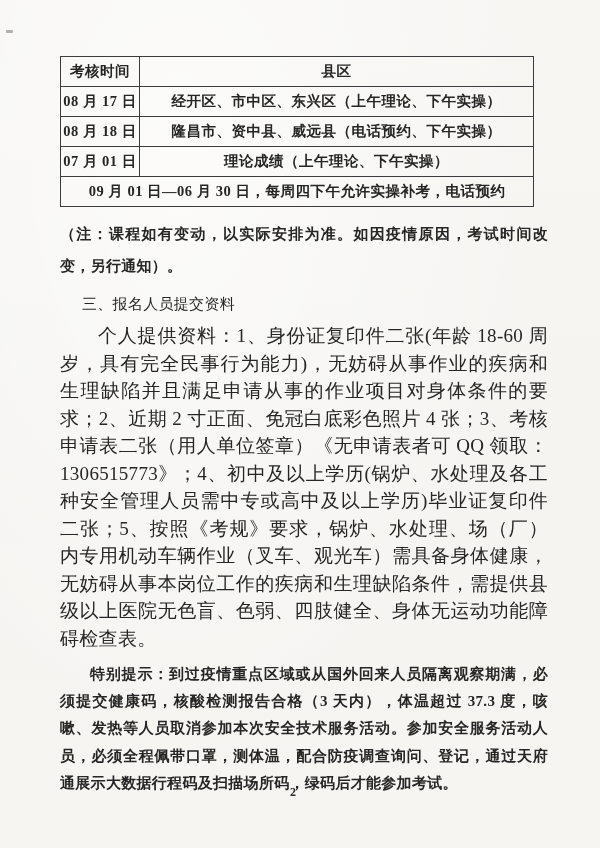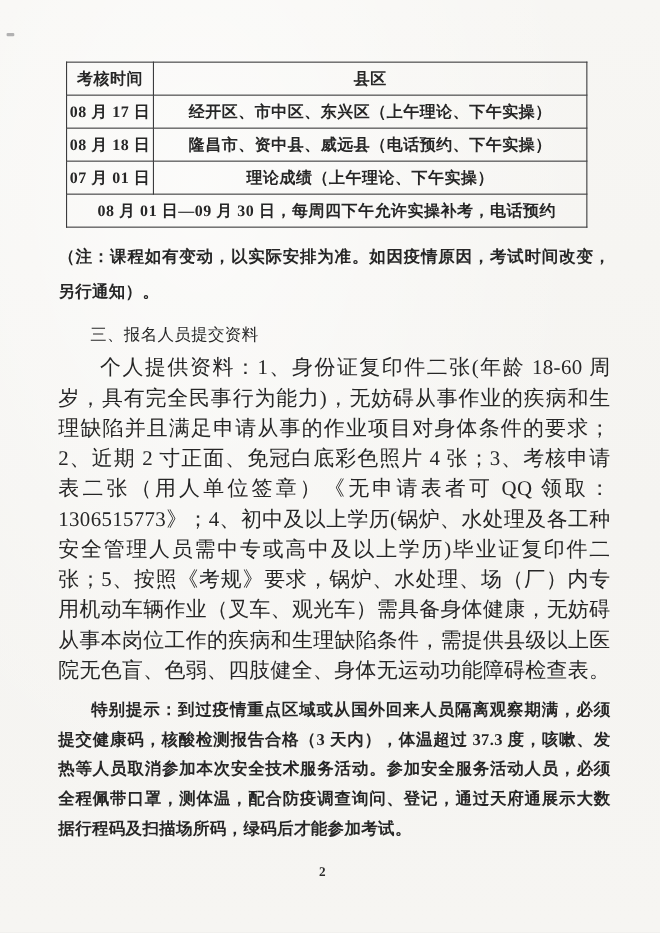--- a/index.html
+++ b/index.html
@@ -45,21 +45,21 @@
     font-size: 14.5px;
     font-weight: 600;
     text-align: center;
     vertical-align: middle;
     height: 27px;
     padding: 1px 1px;
     letter-spacing: 0.5px;
   }
   .col-date { width: 79px; }
   .col-district { width: 394px; }
-  p { margin: 1px; }
+  p { margin: 8px; }
   .para-note {
     margin-top: 11px;
     font-size: 15px;
     font-weight: bold;
     line-height: 32px;
     text-align: justify;
     letter-spacing: 0.3px;
   }
   .para-scores {
     margin-top: 2px;
@@ -127,21 +127,21 @@
         </tr>
         <tr>
           <td>08 月 18 日</td>
           <td>隆昌市、资中县、威远县（电话预约、下午实操）</td>
         </tr>
         <tr>
           <td>07 月 01 日</td>
           <td>理论成绩（上午理论、下午实操）</td>
         </tr>
         <tr>
-          <td colspan="2">08 月 01 日—09 月 30 日，每周四下午允许实操补考，电话预约</td>
+          <td colspan="2">09 月 01 日—06 月 30 日，每周四下午允许实操补考，电话预约</td>
         </tr>
       </tbody>
     </table>
 
     <p class="para-note">（注：课程如有变动，以实际安排为准。如因疫情原因，考试时间改变，另行通知）。</p>
 
 
     <h3 class="section-heading">三、报名人员提交资料</h3>
 
     <p class="para-materials">个人提供资料：1、身份证复印件二张(年龄 18-60 周岁，具有完全民事行为能力)，无妨碍从事作业的疾病和生理缺陷并且满足申请从事的作业项目对身体条件的要求；2、近期 2 寸正面、免冠白底彩色照片 4 张；3、考核申请表二张（用人单位签章）《无申请表者可 QQ 领取：1306515773》；4、初中及以上学历(锅炉、水处理及各工种安全管理人员需中专或高中及以上学历)毕业证复印件二张；5、按照《考规》要求，锅炉、水处理、场（厂）内专用机动车辆作业（叉车、观光车）需具备身体健康，无妨碍从事本岗位工作的疾病和生理缺陷条件，需提供县级以上医院无色盲、色弱、四肢健全、身体无运动功能障碍检查表。</p>

